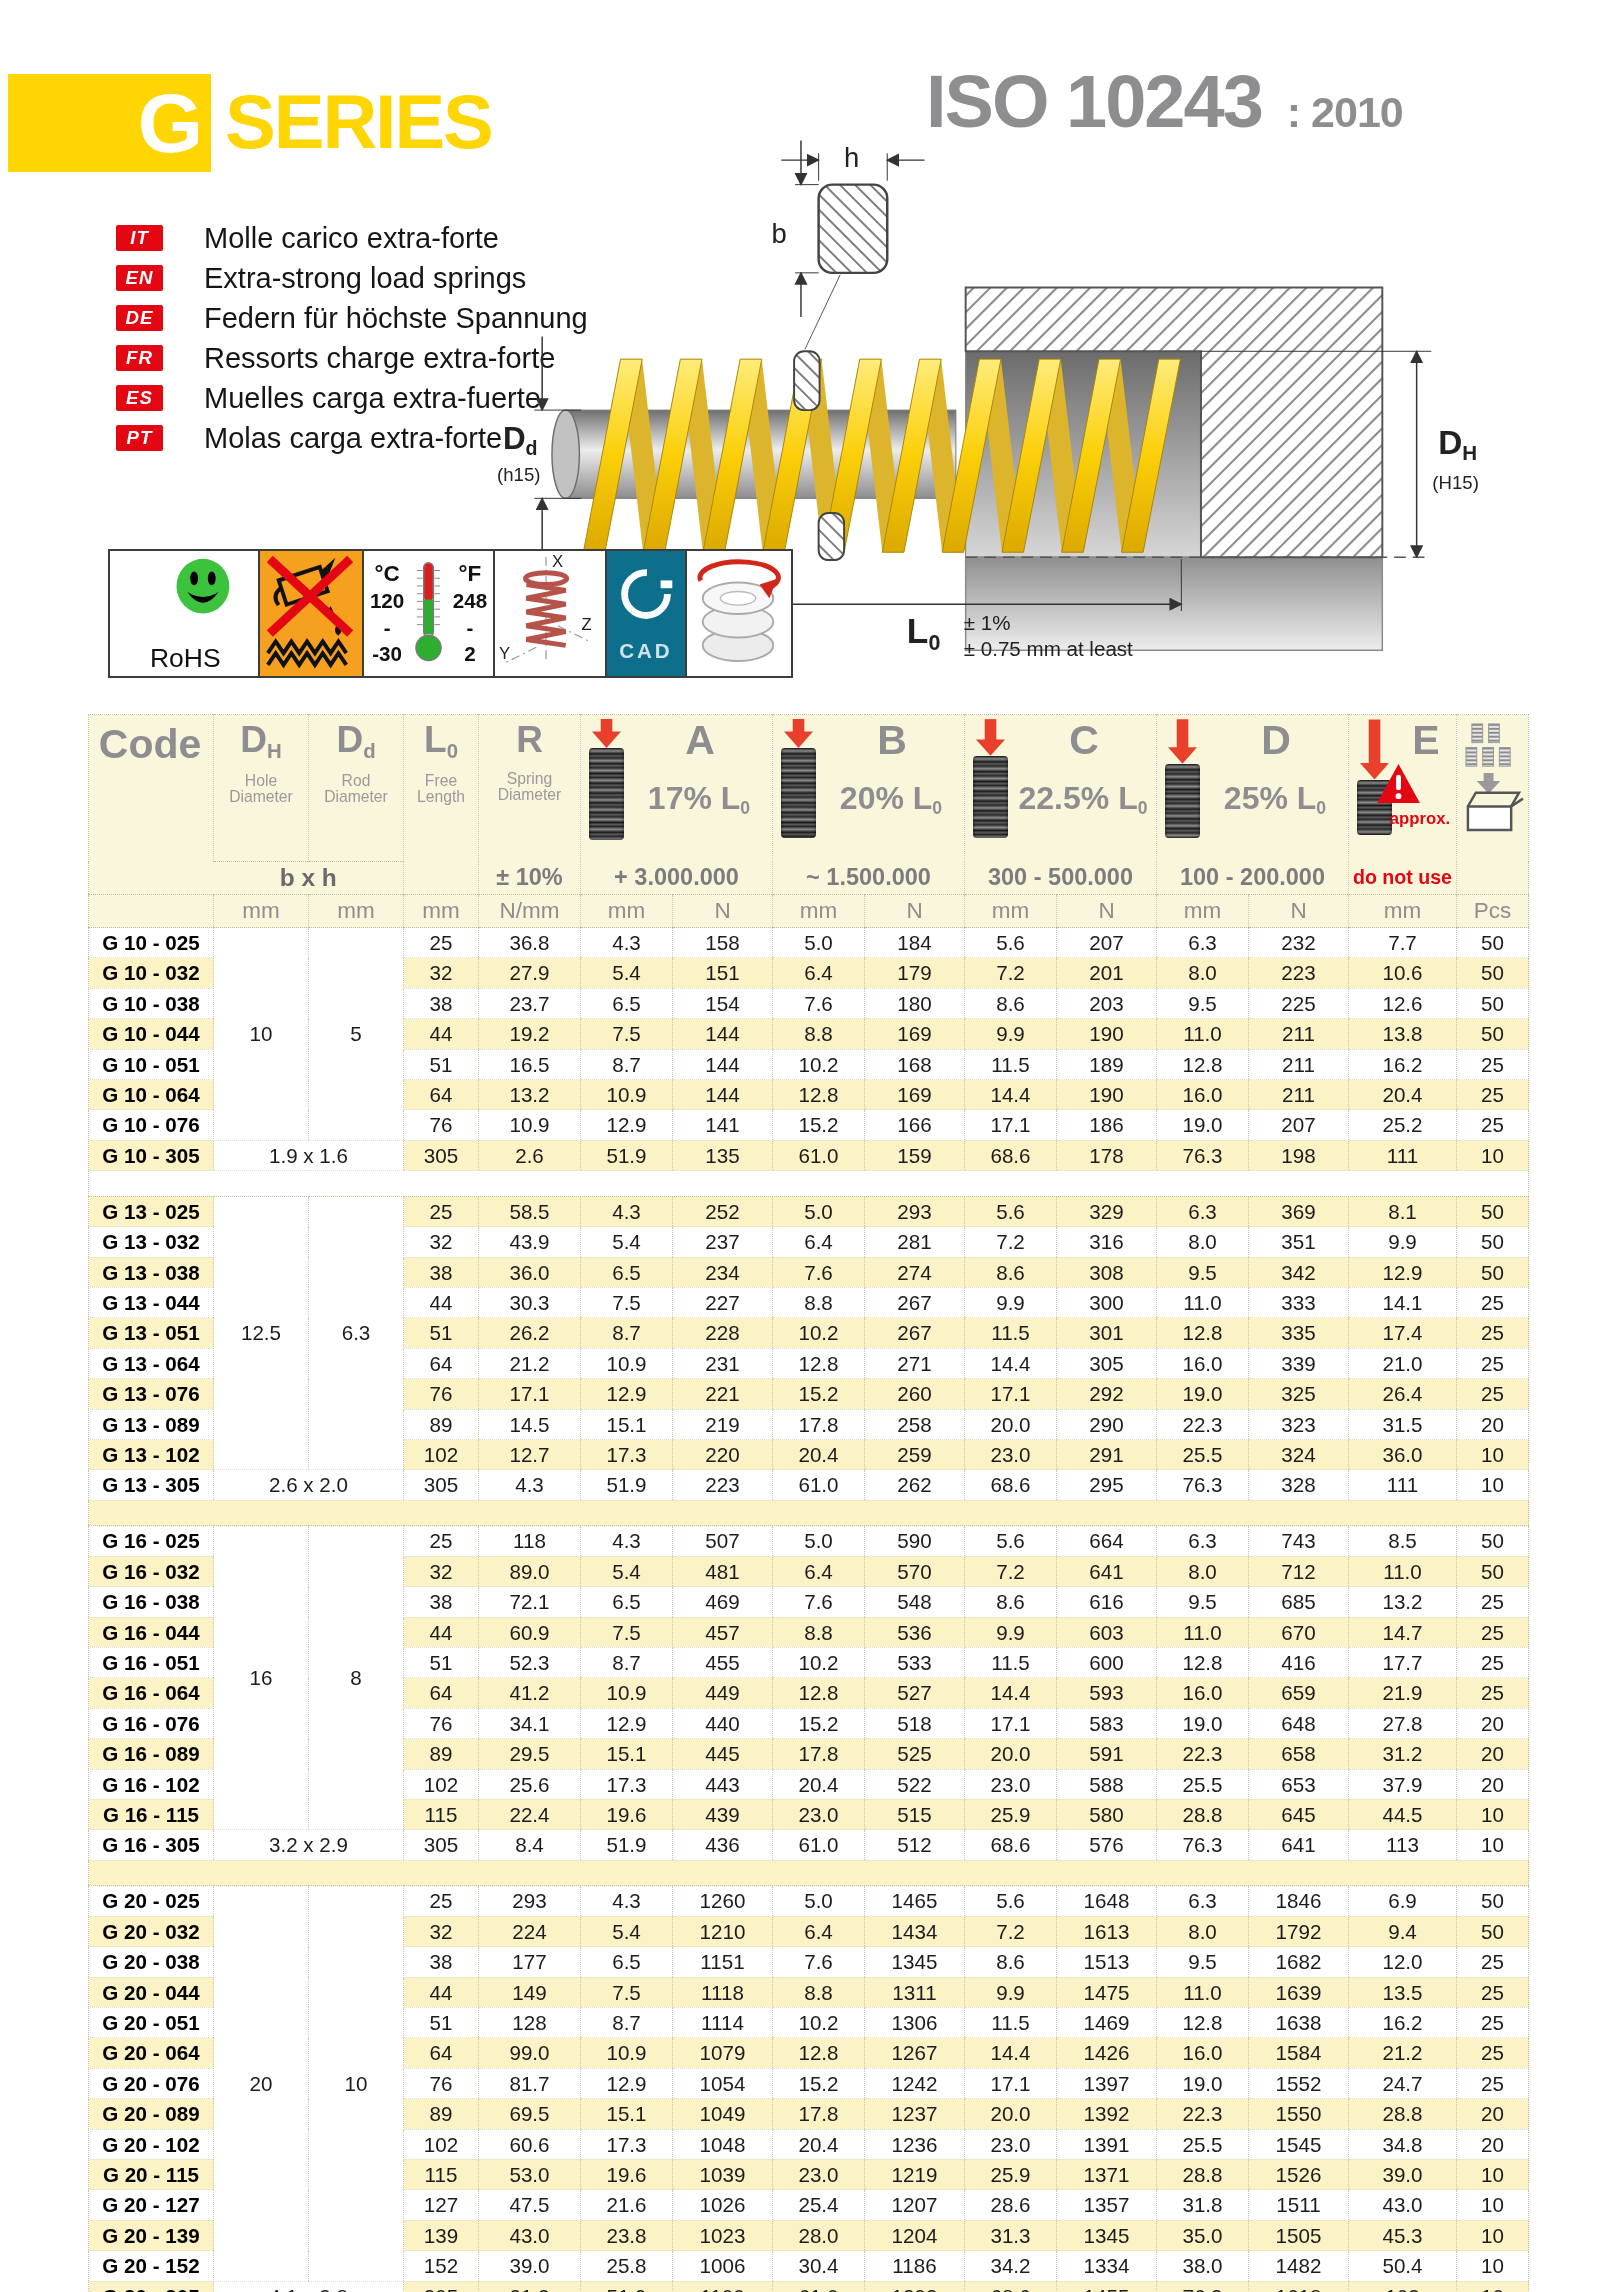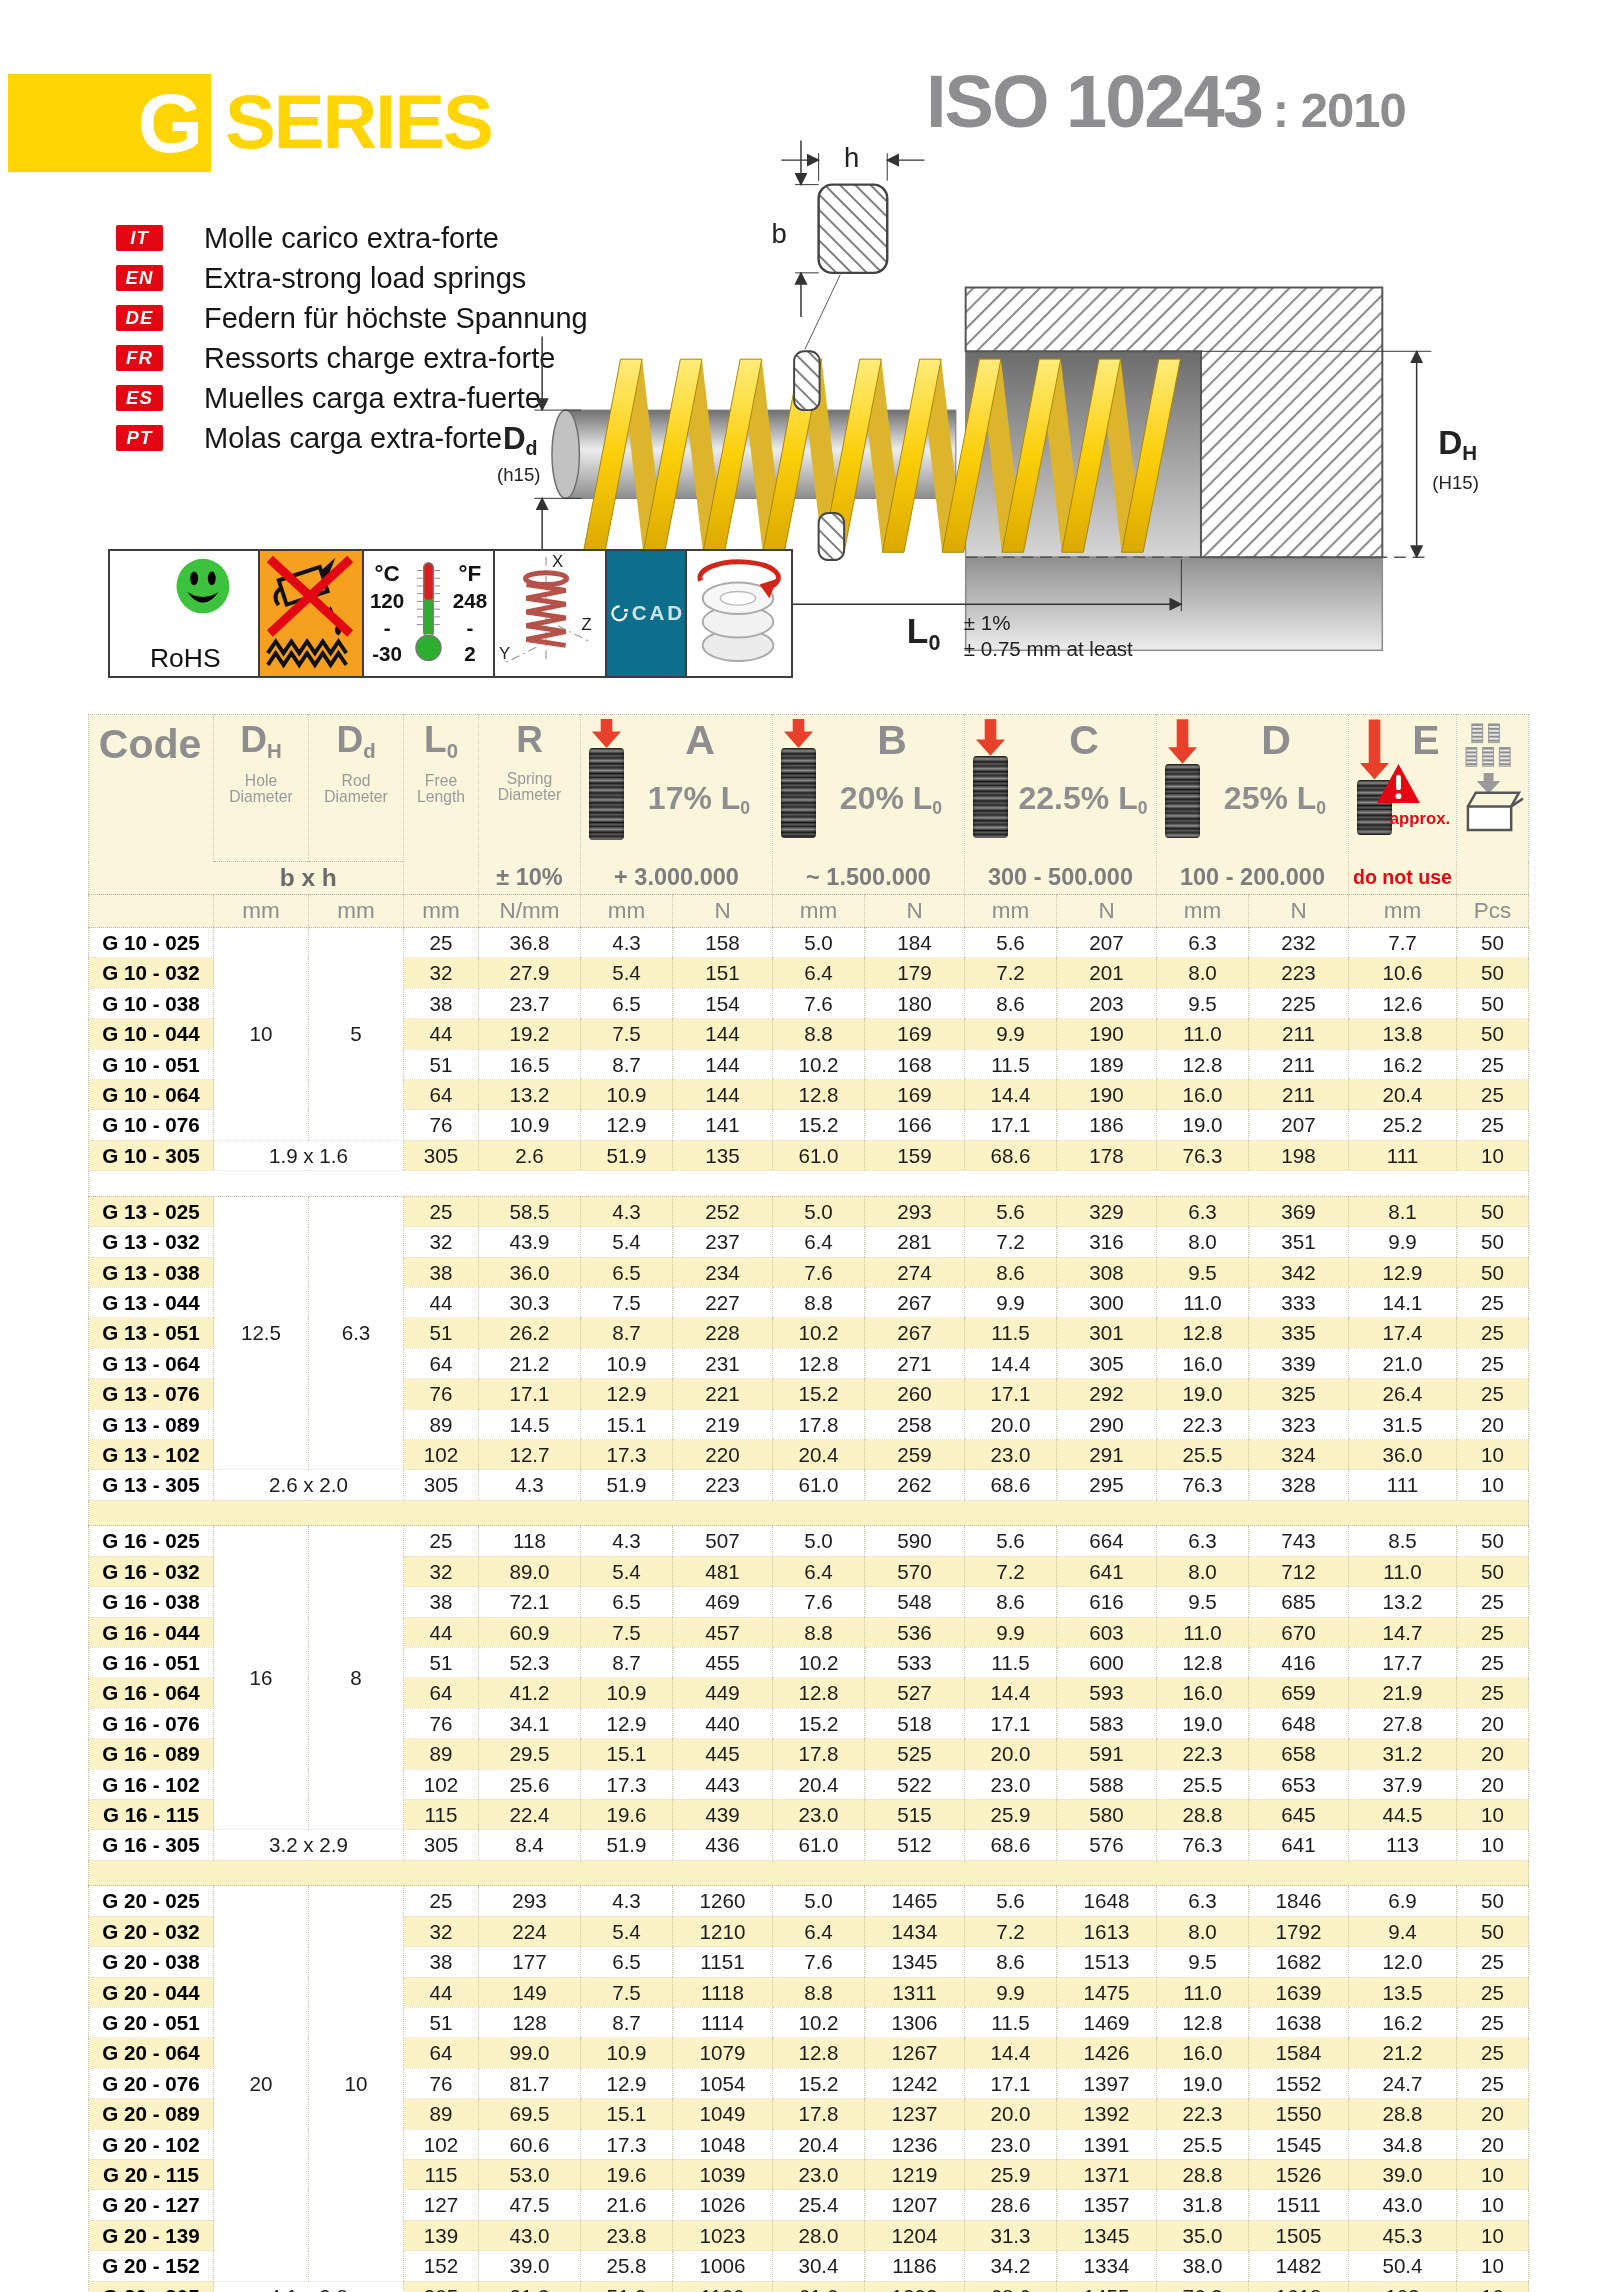--- a/index.html
+++ b/index.html
@@ -7,42 +7,42 @@
   .page{position:absolute;inset:0;}
 
   
   .logo-box{position:absolute;left:7.8px;top:74px;width:203px;height:98px;background:#FFD503;
     display:flex;align-items:center;justify-content:flex-end;padding-right:7.8px;box-sizing:border-box;}
   .logo-g{color:#ffffff;font-size:84px;font-weight:bold;line-height:98px;}
   .logo-series{position:absolute;left:225px;top:74px;height:98px;line-height:96px;
     font-size:76px;font-weight:bold;color:#FFD503;letter-spacing:-2px;}
   .std-title{position:absolute;left:926px;top:59px;display:flex;align-items:baseline;color:#8E8E90;}
   .std-name{font-size:74px;font-weight:bold;letter-spacing:-2px;}
-  .std-year{font-size:49px;font-weight:bold;margin-left:11px;letter-spacing:-1px;}
+  .std-year{font-size:43px;font-weight:bold;margin-left:25px;letter-spacing:-1px;}
 
   
   .langs{position:absolute;left:116px;top:218px;}
   .lang-row{display:flex;align-items:center;height:40px;}
   .lang-badge{width:47px;height:25.5px;background:#E30613;color:#fff;font-size:18.6px;font-weight:bold;
     font-style:italic;display:flex;align-items:center;justify-content:center;letter-spacing:1px;border-radius:2px;}
   .lang-text{margin-left:41px;font-size:29px;color:#161616;}
 
   
   .strip{position:absolute;left:108px;top:549px;height:125px;display:flex;border:2px solid #3c3c3c;background:#fff;}
   .strip-cell{height:100%;border-left:2px solid #3c3c3c;position:relative;box-sizing:border-box;background:#fff;}
   .strip-cell:first-child{border-left:none;margin-left:36px;}
   .cell-rohs{width:112px;}
   .cell-rohs .rohs-word{position:absolute;left:3.9px;bottom:2px;font-size:26.5px;color:#111;}
   .cell-nooil{width:104px;background:#F5A01E;}
   .cell-temp{width:131px;display:flex;align-items:center;justify-content:space-between;padding:5.9px 5.9px;box-sizing:border-box;}
   .temp-col{display:flex;flex-direction:column;justify-content:space-between;height:106px;text-align:center;color:#111;}
   .temp-col .sym{font-size:22.5px;font-weight:bold;}
   .temp-col .val{font-size:20.6px;font-weight:bold;}
   .cell-xyz{width:112px;}
-  .cell-cad{width:80px;background:#0E6F8C;display:flex;flex-direction:row;align-items:center;justify-content:flex-start;}
+  .cell-cad{width:80px;background:#0E6F8C;display:flex;flex-direction:column;align-items:center;justify-content:flex-start;}
   .cad-word{color:#CFE3EA;font-size:20.6px;font-weight:bold;letter-spacing:2.9px;margin-top:-2px;}
   .cell-3d{width:106px;}
 
   
   table.spring{position:absolute;left:88px;top:714px;width:1441px;border-collapse:collapse;table-layout:fixed;
     border:1px dotted #c6c09e;font-family:"Liberation Sans",sans-serif;}
   table.spring td{border-left:1px dotted #cdc8aa;box-sizing:border-box;}
   table.spring tr td:first-child{border-left:none;}
   thead{background:#FAF6DC;}
   thead td{vertical-align:top;}

